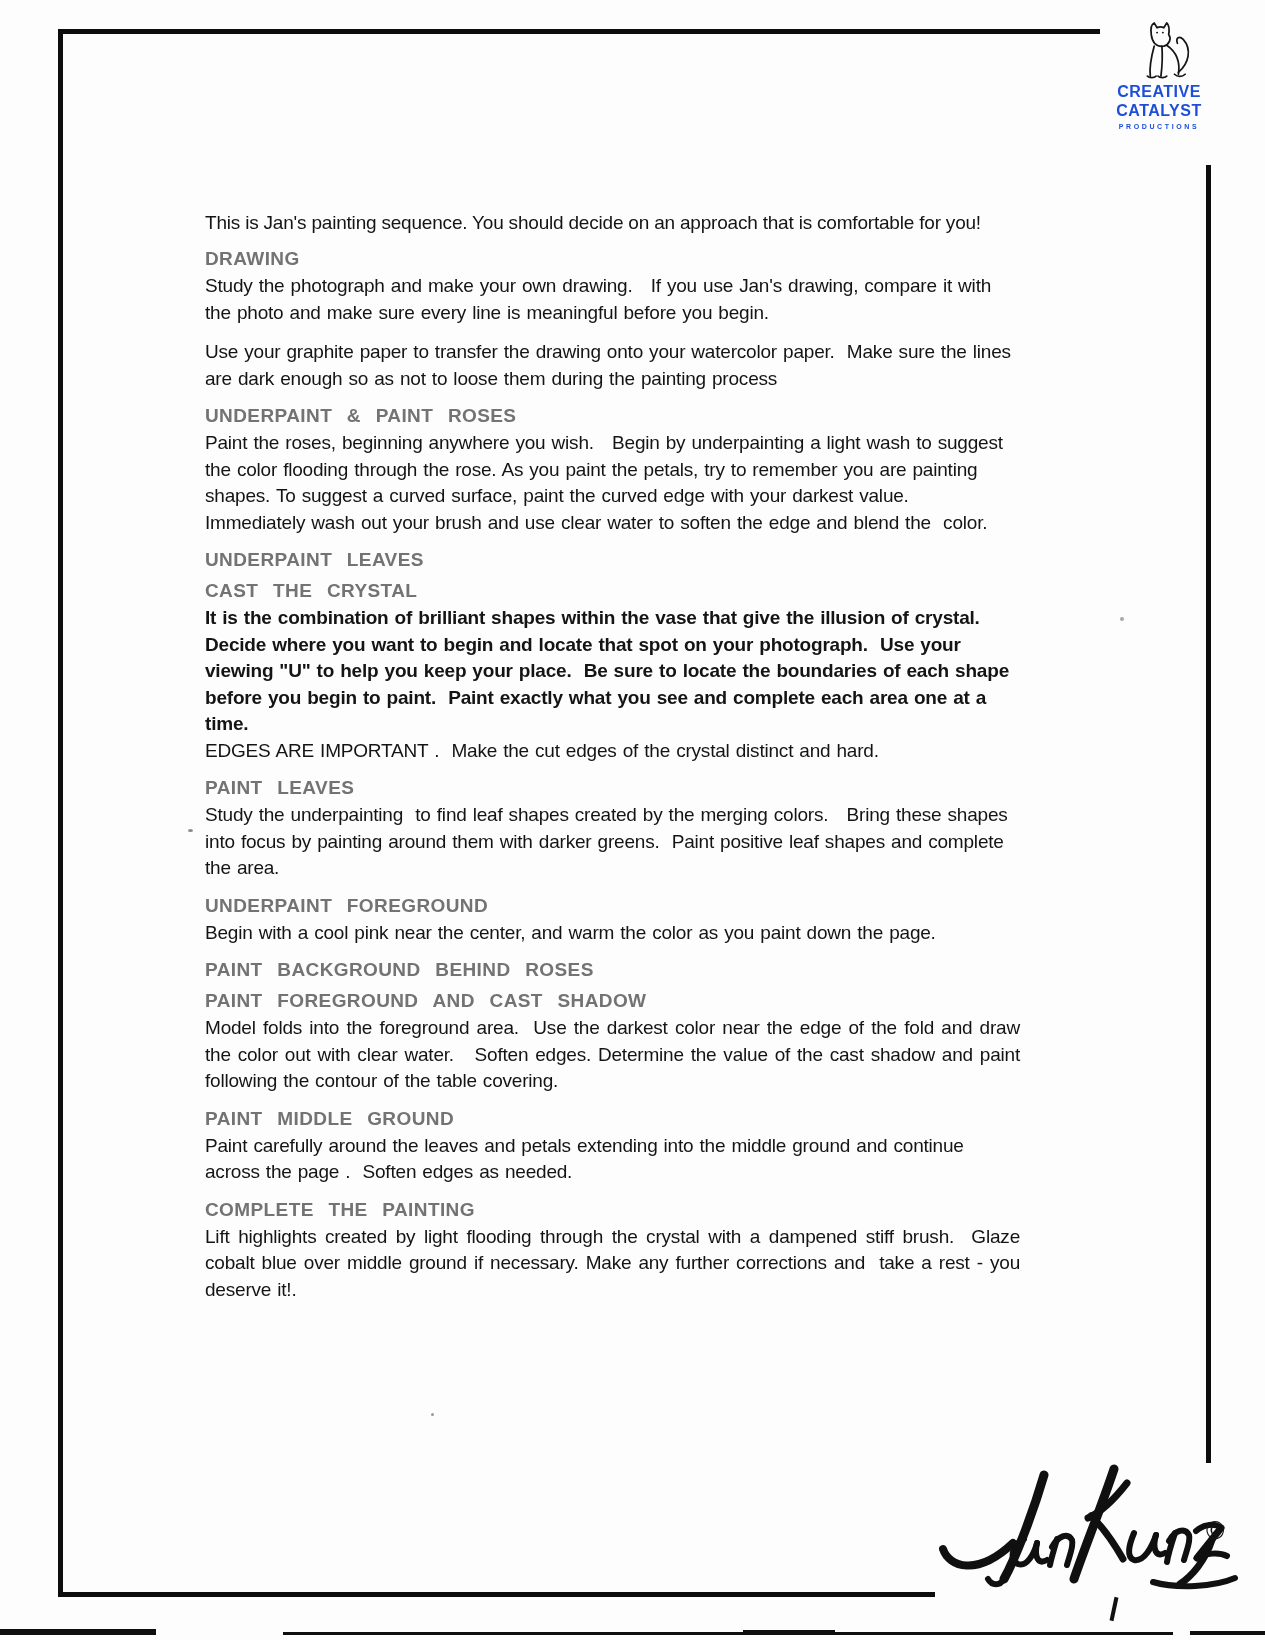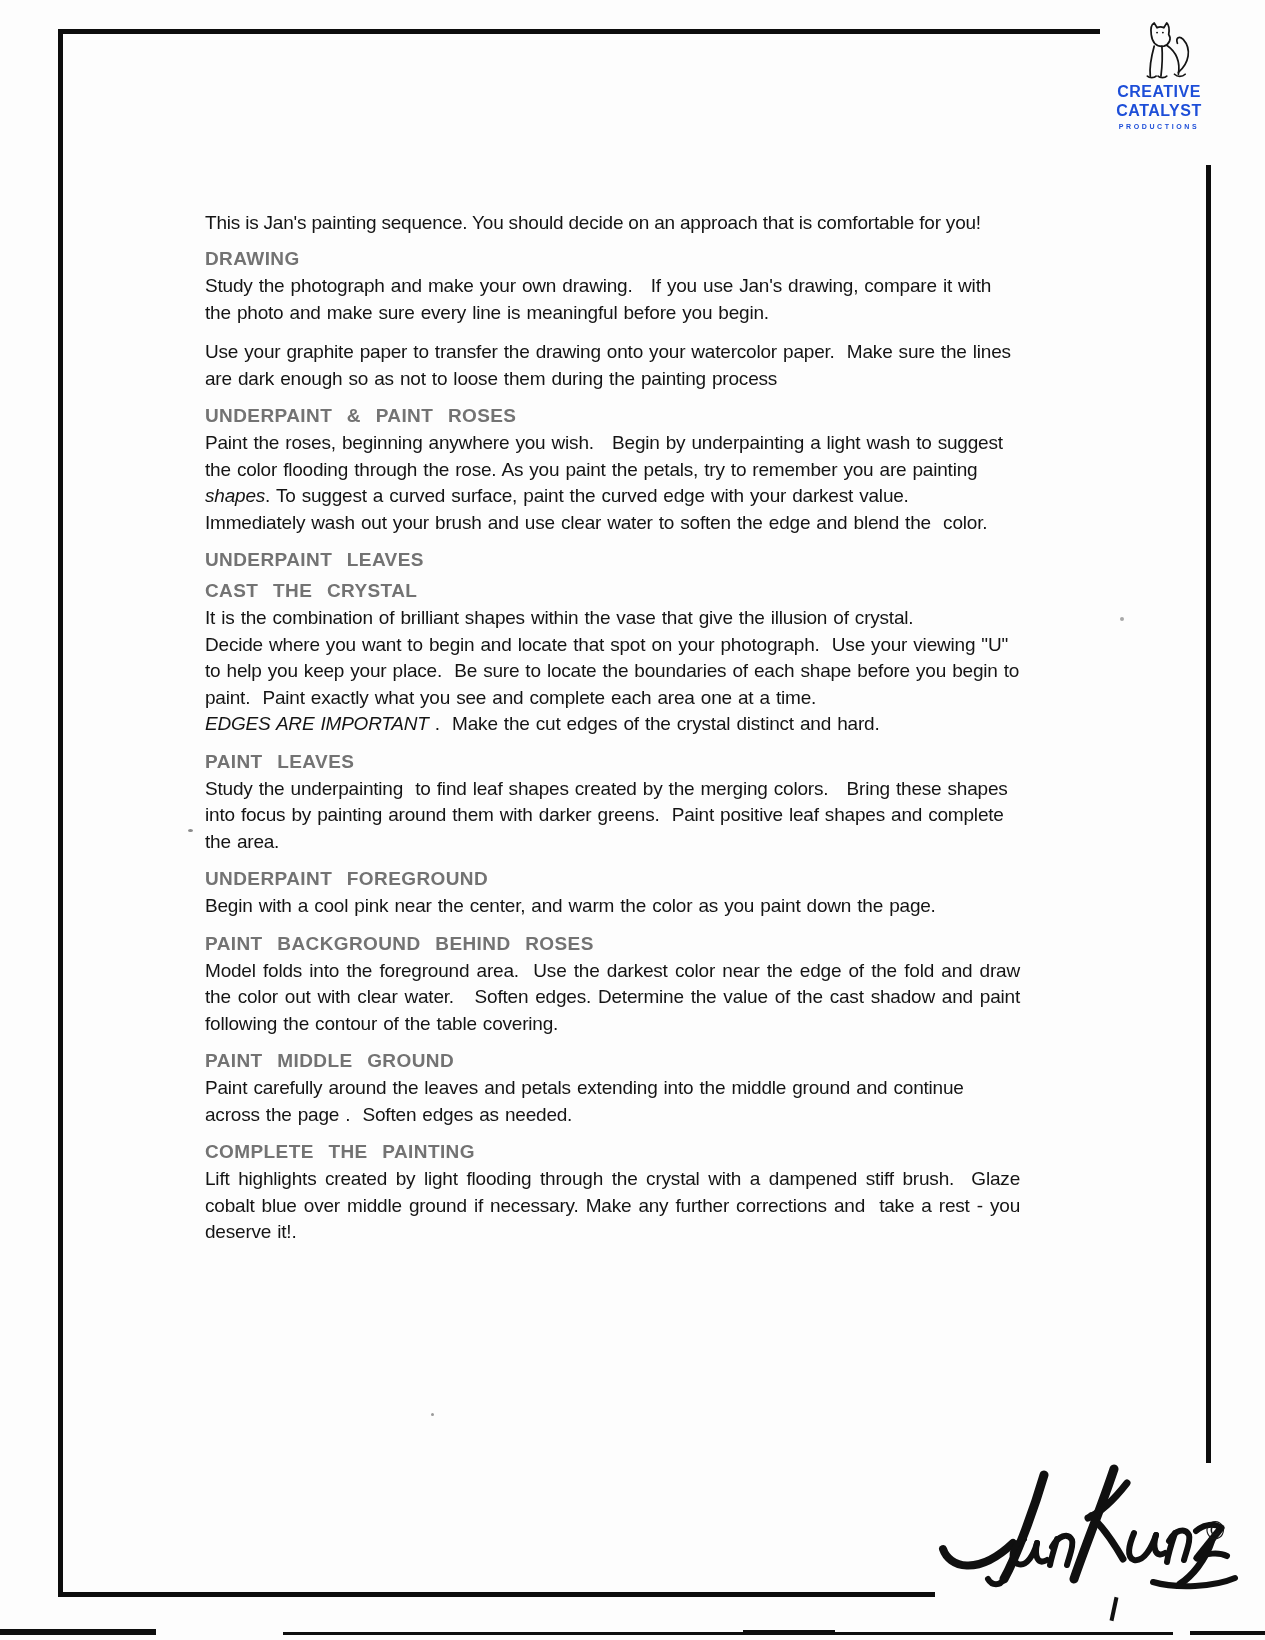--- a/index.html
+++ b/index.html
@@ -26,23 +26,23 @@
     margin:0 0 12px 0; white-space:pre;
   }
   .sec-heading {
     font-size:19px; font-weight:bold; letter-spacing:0.4px; word-spacing:9px;
     margin:9px 0 3px 0; color:#737373;
   }
   .sec-para {
     font-size:19px; letter-spacing:-0.2px; word-spacing:1px; line-height:26.5px;
     margin:0 0 13px 0; white-space:pre-wrap;
   }
-  .sec-para.tight { margin-bottom:0; }
+  .sec-para.tight { margin-bottom:0;font-weight:bold; }
   .sec-para.justify { text-align:justify; }
-  .italic { font-style:italic; }
+  .italic { }
 
   .signature { position:absolute; left:915px; top:1455px; width:330px; height:145px; }
   .copyright { position:absolute; left:1206px; top:1516px; font-size:25px; color:#151515; }
 
   .scan-seg { position:absolute; background:#0e0e0e; }
   .seg-a { left:0px;    top:1629px; width:156px; height:6px; }
   .seg-b { left:283px;  top:1632px; width:460px; height:3px; }
   .seg-c { left:743px;  top:1630px; width:92px;  height:5px; }
   .seg-d { left:835px;  top:1632px; width:338px; height:3px; }
   .seg-e { left:1190px; top:1631px; width:75px;  height:4px; }
@@ -110,20 +110,21 @@
           <p class="sec-para"><span>Study the underpainting  to find leaf shapes created by the merging colors.   Bring these shapes into focus by painting around them with darker greens.  Paint positive leaf shapes and complete the area.</span></p>
         </section>
         <section>
           <h2 class="sec-heading">UNDERPAINT FOREGROUND</h2>
           <p class="sec-para"><span>Begin with a cool pink near the center, and warm the color as you paint down the page.</span></p>
         </section>
         <section>
           <h2 class="sec-heading">PAINT BACKGROUND BEHIND ROSES</h2>
         </section>
         <section>
+          <h2 class="sec-heading">PAINT FOREGROUND AND CAST SHADOW</h2>
           <p class="sec-para justify"><span>Model folds into the foreground area.  Use the darkest color near the edge of the fold and draw the color out with clear water.   Soften edges. Determine the value of the cast shadow and paint following the contour of the table covering.</span></p>
         </section>
         <section>
           <h2 class="sec-heading">PAINT MIDDLE GROUND</h2>
           <p class="sec-para"><span>Paint carefully around the leaves and petals extending into the middle ground and continue across the page .  Soften edges as needed.</span></p>
         </section>
         <section>
           <h2 class="sec-heading">COMPLETE THE PAINTING</h2>
           <p class="sec-para justify"><span>Lift highlights created by light flooding through the crystal with a dampened stiff brush.  Glaze cobalt blue over middle ground if necessary. Make any further corrections and  take a rest - you deserve it!.</span></p>
         </section>

